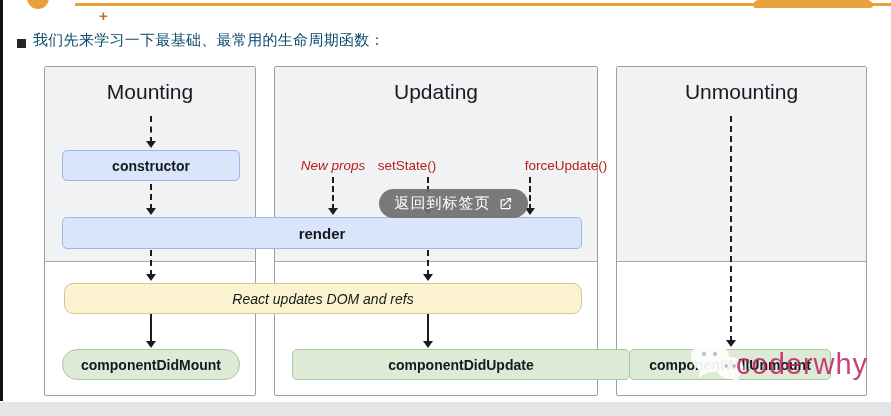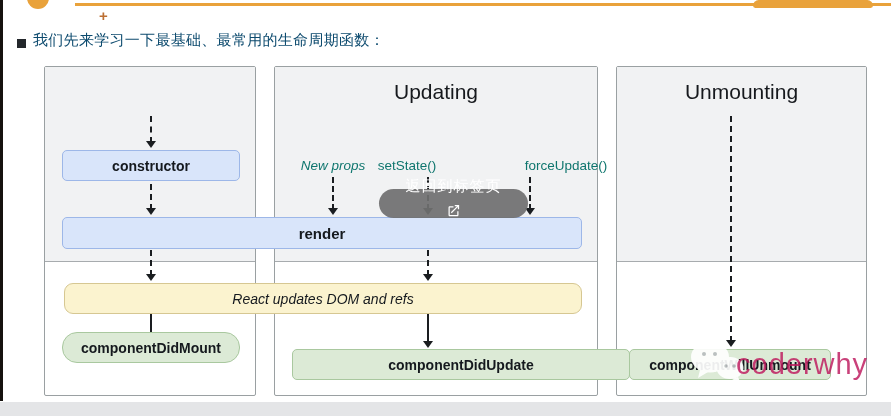--- a/index.html
+++ b/index.html
@@ -21,31 +21,31 @@
   .panel{position:absolute;top:66px;height:330px;background:#ffffff;border:1.5px solid #9aa0a2;border-radius:2px;box-sizing:border-box;}
   .panel .upper{position:absolute;top:0;left:0;right:0;height:194px;background:#f1f2f3;border-bottom:1px solid #a7abae;}
   .panel-title{position:absolute;top:13px;left:0;right:0;text-align:center;font-size:21px;font-weight:500;color:#16191d;}
   
   .box{position:absolute;display:flex;align-items:center;justify-content:center;border-radius:5px;
        font-size:14px;color:#15191e;border:1.5px solid;box-sizing:border-box;z-index:3;}
   .box.blue  {background:#d9e5fa;border-color:#9db7e8;font-weight:bold;}
   .box.yellow{background:#fbf3cf;border-color:#d6c792;font-style:italic;border-radius:9px;}
   .box.green {background:#dcead6;border-color:#a9c89f;font-weight:bold;}
   
-  .trigger{position:absolute;top:158px;font-size:13.5px;color:#0f766e;text-align:center;z-index:2;}
+  .trigger{position:absolute;top:158px;font-size:13.5px;color:#b91c1c;text-align:center;z-index:2;}
   .trigger.italic{font-style:italic;}
   
   .arrow{position:absolute;width:12px;z-index:2;}
   .arrow .line{position:absolute;left:50%;top:0;bottom:5px;transform:translateX(-50%);border-left:2px dashed #1a1d20;}
   .arrow.solid .line{border-left-style:solid;}
   .arrow .head{position:absolute;bottom:0;left:50%;transform:translateX(-50%);width:0;height:0;
                border-left:5px solid transparent;border-right:5px solid transparent;border-top:7px solid #1a1d20;}
   
   .pill{position:absolute;left:379px;top:189px;width:149px;height:29px;border-radius:15px;background:rgba(112,112,112,.93);
-        display:flex;align-items:center;justify-content:flex-end;gap:7px;z-index:10;cursor:pointer;flex-direction:column;}
+        display:flex;align-items:center;justify-content:center;gap:7px;z-index:10;cursor:pointer;}
   .pill-label{color:#fff;font-size:15px;letter-spacing:1px;}
   .pill svg{display:block;}
   
   .wm{position:absolute;left:686px;top:337px;display:flex;align-items:center;z-index:11;pointer-events:none;}
   .wm-text{font-size:29px;font-weight:500;color:#be185d;opacity:.82;letter-spacing:1px;margin-left:-12px;}
   .wm svg{opacity:.92;}
 </style>
 </head>
 <body>
 
@@ -56,20 +56,21 @@
   <div class="top-tab"></div>
   <div class="top-circle"></div>
   <div class="cursor-plus">+</div>
   <div class="bottom-strip"></div>
 
   <div class="bullet-square"></div>
   <div class="bullet-text">我们先来学习一下最基础、最常用的生命周期函数：</div>
 
   <div class="panel" style="left:44px;width:212px;">
     <div class="upper"></div>
+    <div class="panel-title">Mounting</div>
   </div>
   <div class="panel" style="left:274px;width:324px;">
     <div class="upper"></div>
     <div class="panel-title">Updating</div>
   </div>
   <div class="panel" style="left:616px;width:251px;">
     <div class="upper"></div>
     <div class="panel-title">Unmounting</div>
   </div>
 
@@ -114,21 +115,21 @@
       <div class="head"></div>
     </div>
   <div class="arrow" style="left:725px;top:116px;height:231px;">
       <div class="line"></div>
       <div class="head"></div>
     </div>
 
   <div class="box blue" style="left:62px;top:150px;width:178px;height:31px;">constructor</div>
   <div class="box blue" style="left:62px;top:217px;width:520px;height:32px;font-size:15px;">render</div>
   <div class="box yellow" style="left:64px;top:283px;width:518px;height:31px;">React updates DOM and refs</div>
-  <div class="box green" style="left:62px;top:332px;width:178px;height:31px;border-radius:15px;">componentDidMount</div>
+  <div class="box green" style="left:62px;top:349px;width:178px;height:31px;border-radius:15px;">componentDidMount</div>
   <div class="box green" style="left:292px;top:349px;width:338px;height:31px;">componentDidUpdate</div>
   <div class="box green" style="left:629px;top:349px;width:202px;height:31px;">componentWillUnmount</div>
 
   <div class="pill">
     <span class="pill-label">返回到标签页</span>
     <span>
       <svg width="15" height="15" viewBox="0 0 24 24" fill="#ffffff">
         <path d="M18 19H6V7h6V5H6c-1.1 0-2 .9-2 2v12c0 1.1.9 2 2 2h12c1.1 0 2-.9 2-2v-6h-2v6zM14 3v2h3.59l-9.83 9.83 1.41 1.41L19 6.41V10h2V3h-7z"></path>
       </svg>
     </span>

